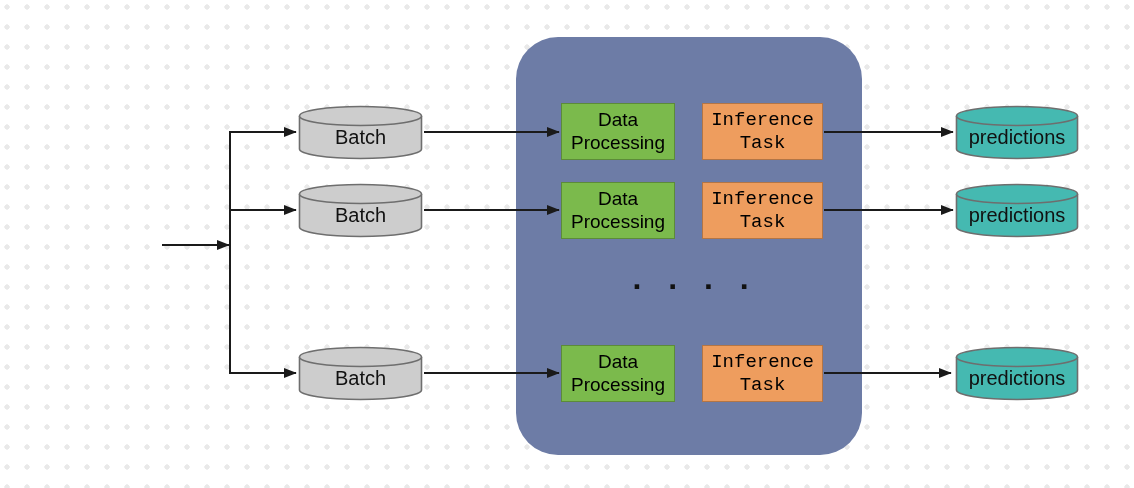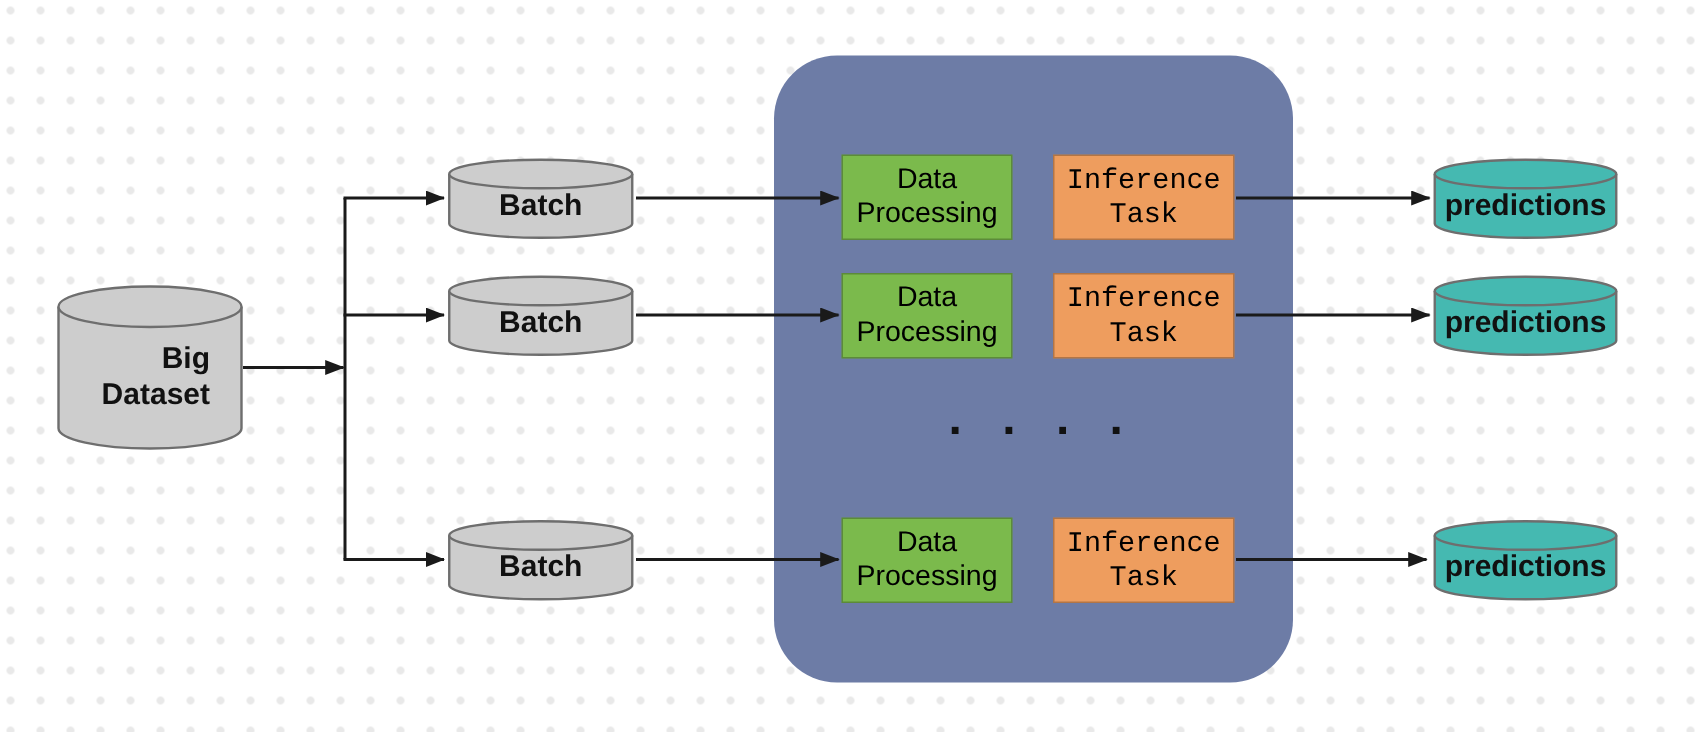--- a/index.html
+++ b/index.html
@@ -39,22 +39,22 @@
     z-index:1;
   }
   .node{position:absolute;z-index:2;}
   .cylinder{display:block;}
   .cyl-shape{position:absolute;left:0;top:0;width:100%;height:100%;}
   .cyl-shape .fill-gray{fill:var(--gray);stroke:#6e6e6e;stroke-width:1.6;}
   .cyl-shape .fill-teal{fill:var(--teal);stroke:#6e6e6e;stroke-width:1.6;}
   .cyl-label{
     position:absolute;inset:0;
     display:flex;align-items:center;justify-content:center;
-    text-align:right;color:#111;
-    font-size:20px;line-height:1.2;font-weight:bold;
+    text-align:left;color:#111;
+    font-size:20px;line-height:1.2;
   }
   .cyl-small .cyl-label{padding-top:8px;font-size:20px;}
   .cyl-big .cyl-label{padding-top:11px;}
   .cyl-big .cyl-label span{max-width:80px;}
   .cyl-teal .cyl-label{font-size:20px;}
   .box{
     display:flex;align-items:center;justify-content:center;
     text-align:center;color:#000000;
     font-size:19px;line-height:1.18;
     border:1px solid rgba(0,0,0,0.25);
@@ -71,29 +71,20 @@
     line-height:40px;
   }
 </style>
 </head>
 <body>
 
 <div class="stage">
 
   <div class="pool"></div>
 
-  <div class="node cylinder cyl-big" style="left:38px;top:190px;width:124px;height:110px;">
-    <svg class="cyl-shape" viewBox="0 0 124 110" preserveAspectRatio="none">
-      <path class="fill-gray" d="M1,14.5 L1,95.5 A61,13.5 0 0 0 123,95.5 L123,14.5"></path>
-      <ellipse class="fill-gray" cx="62" cy="14.5" rx="61" ry="13.5"></ellipse>
-    </svg>
-    <span class="cyl-label">
-        <span>Big Dataset</span>
-      </span>
-  </div>
 
   <div class="node cylinder cyl-small" style="left:298px;top:105px;width:125px;height:55px;">
     <svg class="cyl-shape" viewBox="0 0 125 55" preserveAspectRatio="none">
       <path class="fill-gray" d="M1.5,11 L1.5,44 A61,9.5 0 0 0 123.5,44 L123.5,11"></path>
       <ellipse class="fill-gray" cx="62.5" cy="11" rx="61" ry="9.5"></ellipse>
     </svg>
     <span class="cyl-label">
         <span>Batch</span>
       </span>
   </div>

